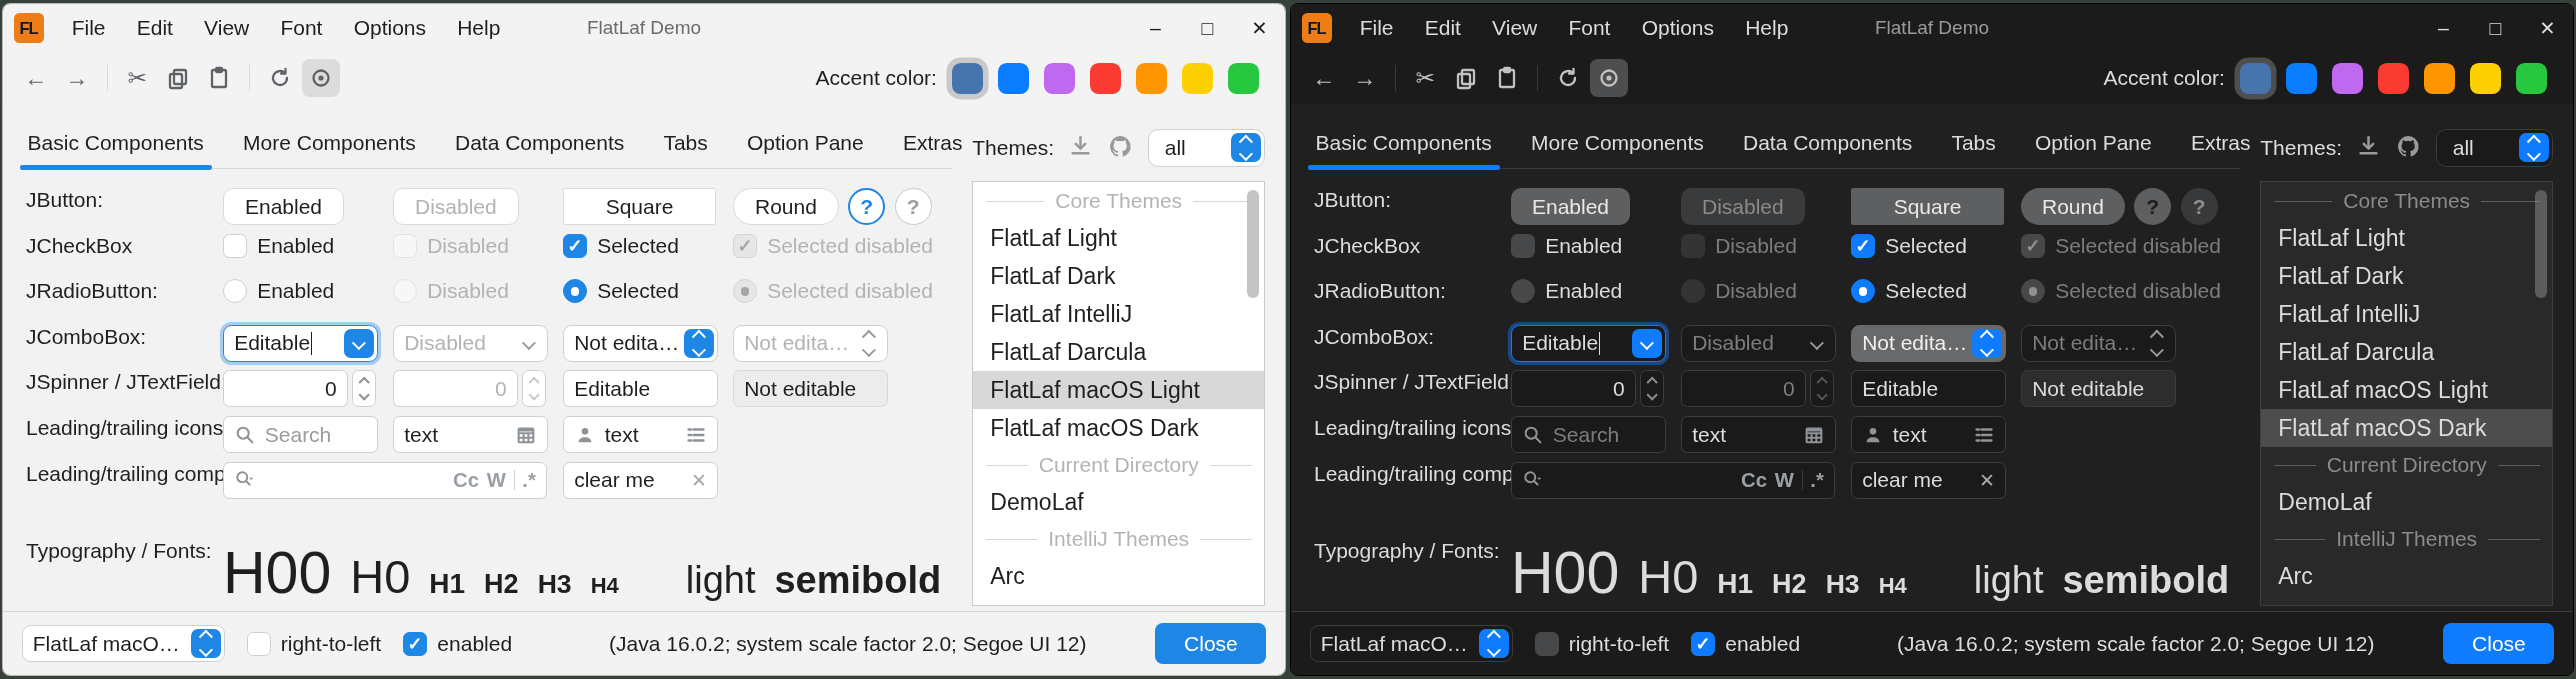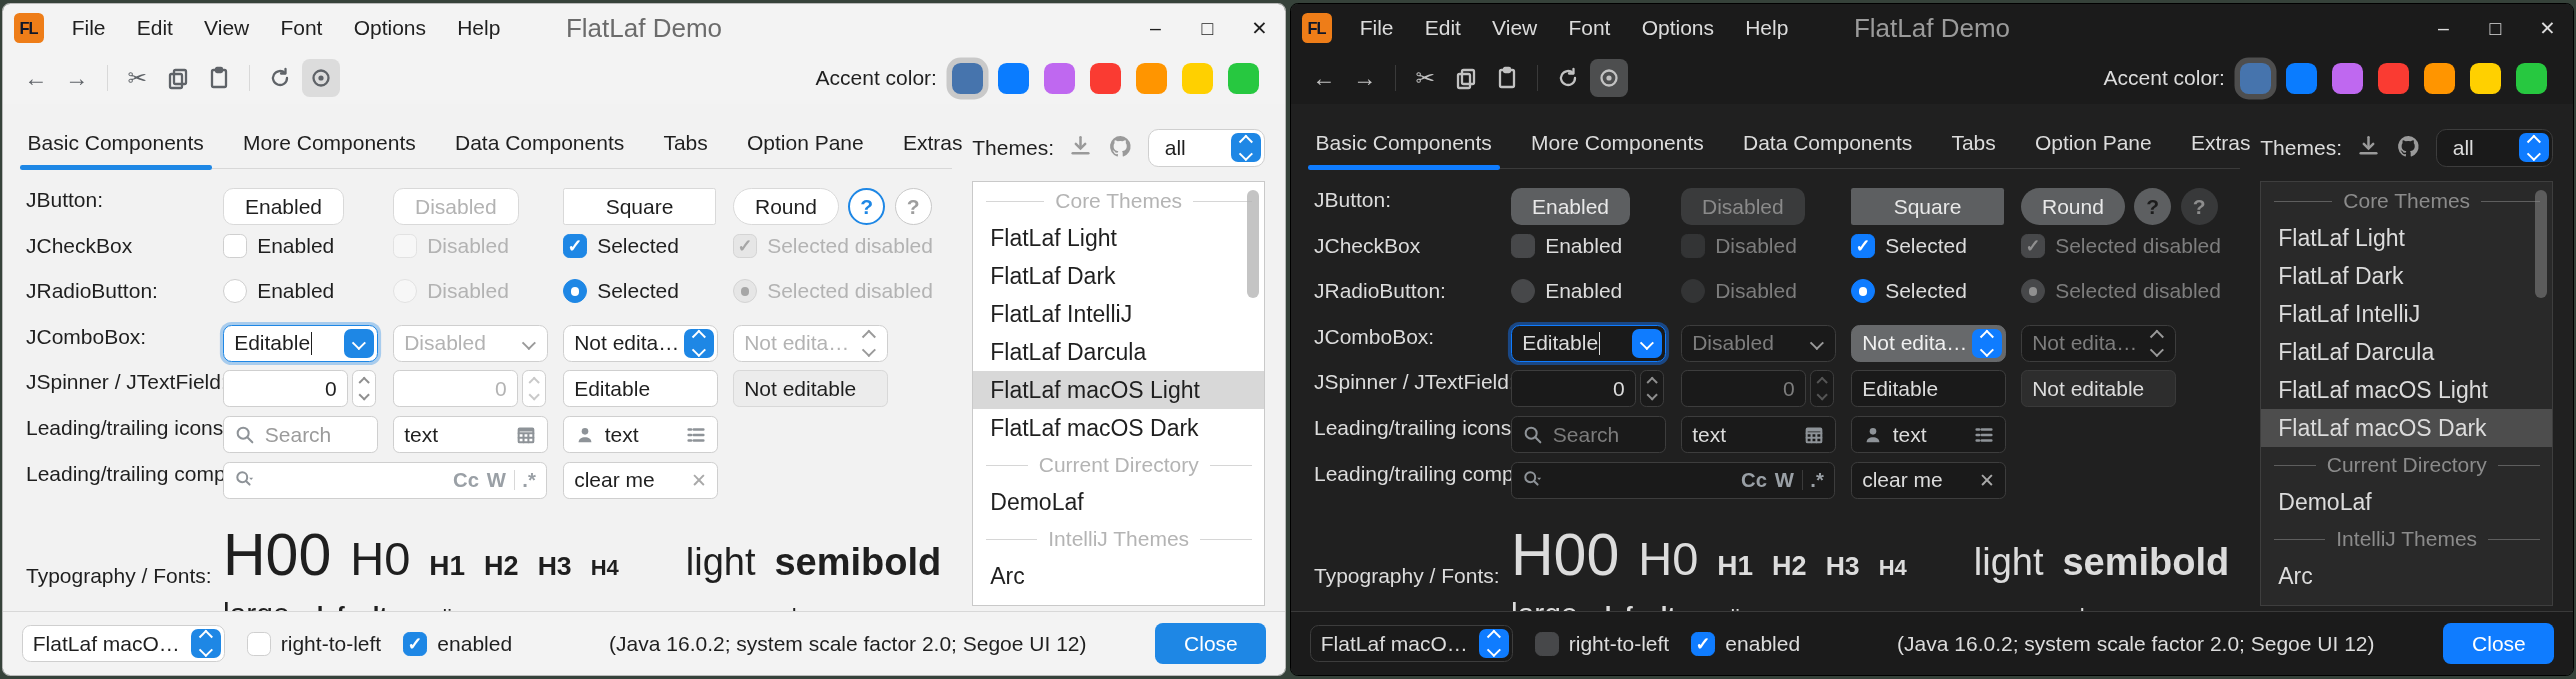--- a/index.html
+++ b/index.html
@@ -17,21 +17,21 @@
         --fieldbg:#1a1a1a;--fieldborder:#3d3d3d;--btnbg:#5d5f61;--btnborder:#5d5f61;--accent:#0f7cff;
         --icon:#c2c2c2;--listbg:#292929;--listborder:#3e3e3e;--sel:#4d4d4d;--septext:#8b8b8b;
         --ring:#4e4e4e;--togglebg:#4d4e4f;--thumb:#5c5c5c;--disfieldbg:#2d2d2d;--focusring:rgba(20,120,255,.45);
         border-color:#000}
   
   .titlebar{height:48px;background:var(--tb);display:flex;align-items:center;position:relative;flex:none;padding-left:11px}
   .logo{width:30px;height:30px;border-radius:5.5px;background:#ee7d18;color:#0f172a;font-weight:700;font-size:16.4px;
         display:flex;align-items:center;justify-content:center;letter-spacing:-0.8px;flex:none}
   .menus{display:flex;margin-left:12.5px}
   .mitem{padding:0 15.6px;font-size:21px;color:var(--text);line-height:48px;cursor:default}
-  .win-title{position:absolute;left:50%;transform:translateX(-50%);font-size:26px;color:var(--subtle);line-height:48px}
+  .win-title{position:absolute;left:50%;transform:translateX(-50%);font-size:19px;color:var(--subtle);line-height:48px}
   .ctrls{margin-left:auto;display:flex}
   .ctrl{width:52px;height:48px;display:flex;align-items:center;justify-content:center;font-size:19.5px;color:var(--text)}
   
   .toolbar{height:52px;background:var(--tb);display:flex;align-items:center;padding:0 14px;gap:3.1px;flex:none}
   .tbtn{width:38px;height:38px;display:flex;align-items:center;justify-content:center;color:var(--icon);
         font-size:23.4px;border-radius:7.8px;flex:none}
   .tbtn svg{width:24px;height:24px;stroke:currentColor;fill:none;stroke-width:2.3;stroke-linecap:round;stroke-linejoin:round}
   .tbtn.toggled{background:var(--togglebg)}
   .tsep{width:0.8px;height:26.6px;background:var(--border);margin:0 7.8px}
   .accent{margin-left:auto;display:flex;align-items:center;gap:15px;padding-right:12.5px}
@@ -120,21 +120,21 @@
   .stepper .chev{width:6.3px;height:6.3px;border-width:2px}
   .stepper .chev.up{margin-bottom:2.3px}.stepper .chev.down{margin-top:2.3px}
   .stepper.dis{color:#c9c9c9}
   .dark .stepper.dis{color:#555}
   .spin .num{color:var(--text)} .spin.dis .num{color:var(--dis)}
   .field.span2{grid-column:1 / span 2;width:324px}
   .srch-opts{margin-left:auto;display:flex;align-items:center;gap:7.8px;color:#9aa0a6;font-weight:700;font-size:20.3px}
   .srch-sep{width:0.8px;height:20.3px;background:var(--border)}
   .clearx{margin-left:auto;color:#a9a9a9;font-size:19px}
   
-  .row.typo{margin-top:14px;align-items:center}
+  .row.typo{margin-top:32px;align-items:flex-start}
   .typoblock{display:flex;flex-direction:column}
   .typo-line{display:flex;align-items:baseline;gap:19px;color:var(--text)}
   .ts0{font-size:59px}.ts1{font-size:47px}.ts2{font-size:28px;font-weight:700}.ts3{font-size:27px;font-weight:700}
   .ts4{font-size:26.6px;font-weight:700}.ts5{font-size:22px;font-weight:700}
   .tw-light{font-size:38px;font-weight:300;margin-left:48px}
   .tw-semi{font-size:38px;font-weight:700}
   .typo-line2{margin-top:7.8px}
   .tc0{font-size:30px}.tc1{font-size:24px;font-weight:600}.tc2{font-size:21px}.tc3{font-size:18px}.tc4{font-size:15.6px}
   .tmono{font-size:22px;font-family:"DejaVu Sans Mono",monospace;margin-left:56px}
   

